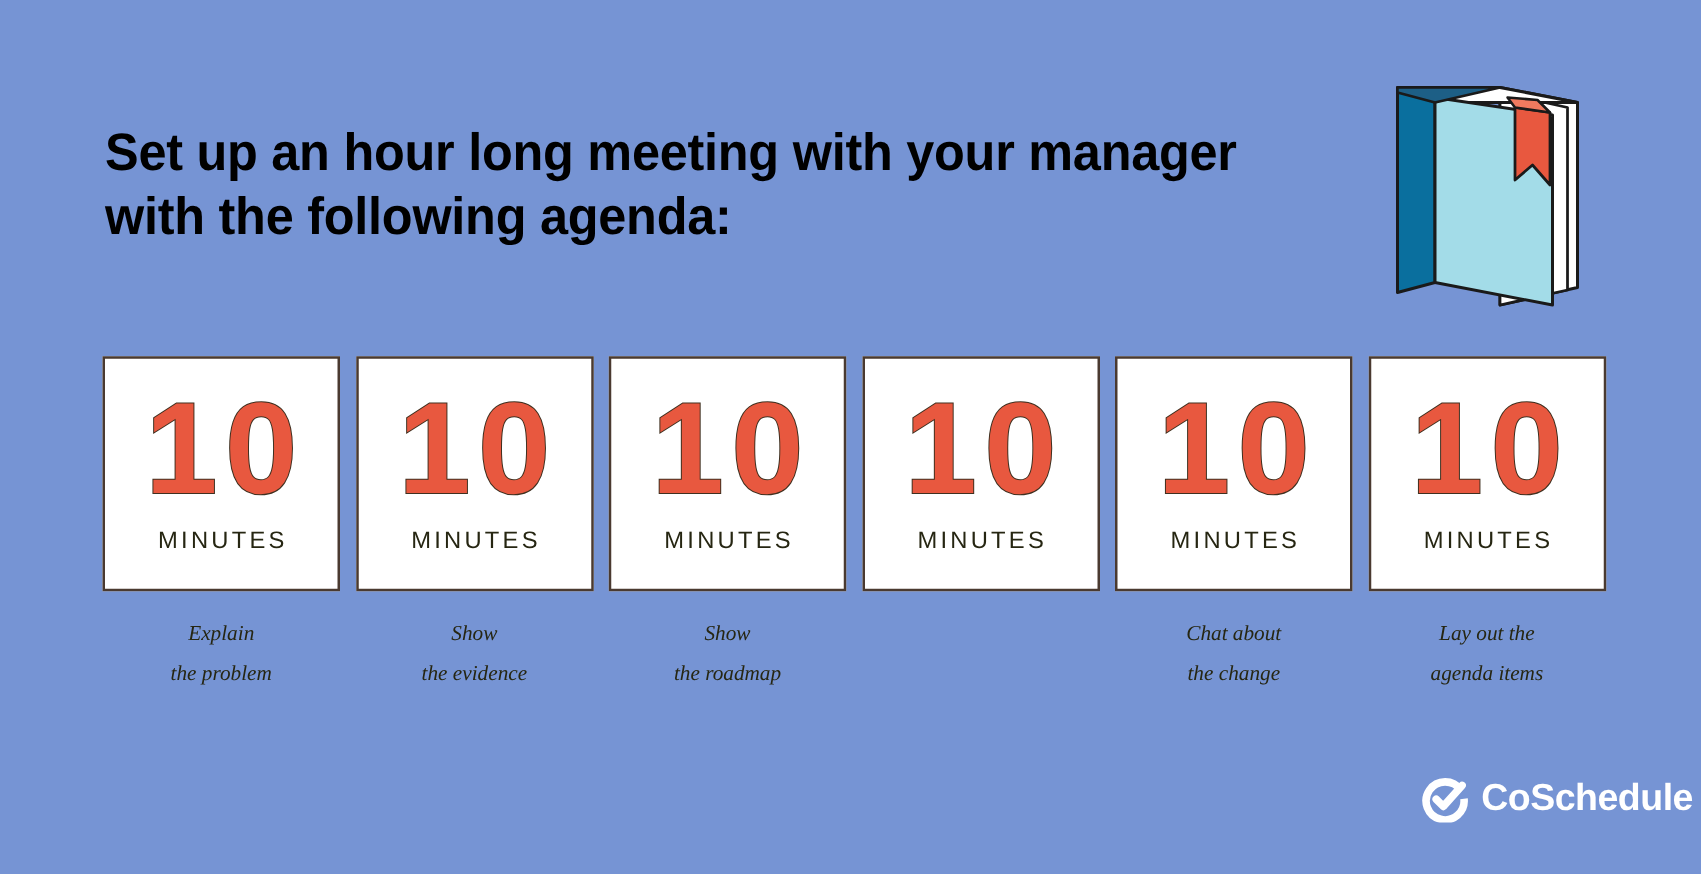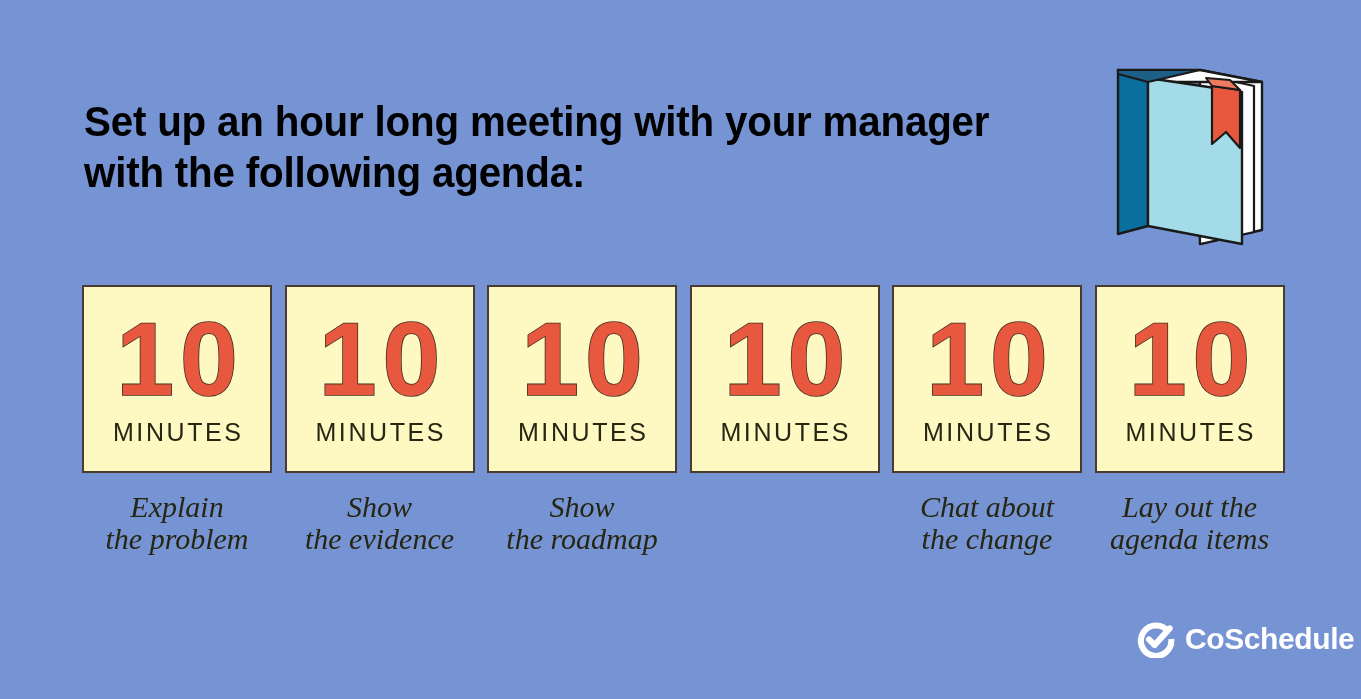--- a/index.html
+++ b/index.html
@@ -60,21 +60,21 @@
     width: 190px;
     flex: 0 0 190px;
     display: flex;
     flex-direction: column;
     align-items: center;
   }
   .card {
     width: 100%;
     height: 188px;
     box-sizing: border-box;
-    background: #fef9c3;
+    background: #ffffff;
     border: 2px solid #4a3a30;
     display: flex;
     flex-direction: column;
     align-items: center;
     justify-content: flex-start;
     padding-top: 20px;
   }
   .card-number {
     font-family: "Liberation Sans Narrow", "Liberation Sans", sans-serif;
     font-weight: bold;
@@ -85,31 +85,31 @@
     -webkit-text-stroke: 1.6px #3f3020;
     paint-order: stroke fill;
     margin: 0;
     padding: 0;
     text-indent: 6px;
   }
   .card-unit {
     margin-top: 12px;
     font-family: "Liberation Sans", sans-serif;
     font-weight: normal;
-    font-size: 25px;
+    font-size: 19px;
     line-height: 19px;
     letter-spacing: 2.6px;
     color: #262612;
     text-indent: 2.6px;
   }
   .card-caption {
     margin-top: 18px;
     font-family: "Liberation Serif", serif;
     font-style: italic;
-    font-size: 30px;
+    font-size: 17px;
     line-height: 32px;
     color: #262612;
     text-align: center;
     white-space: pre-line;
   }
 
   
   .logo {
     position: absolute;
     left: 1137px;

